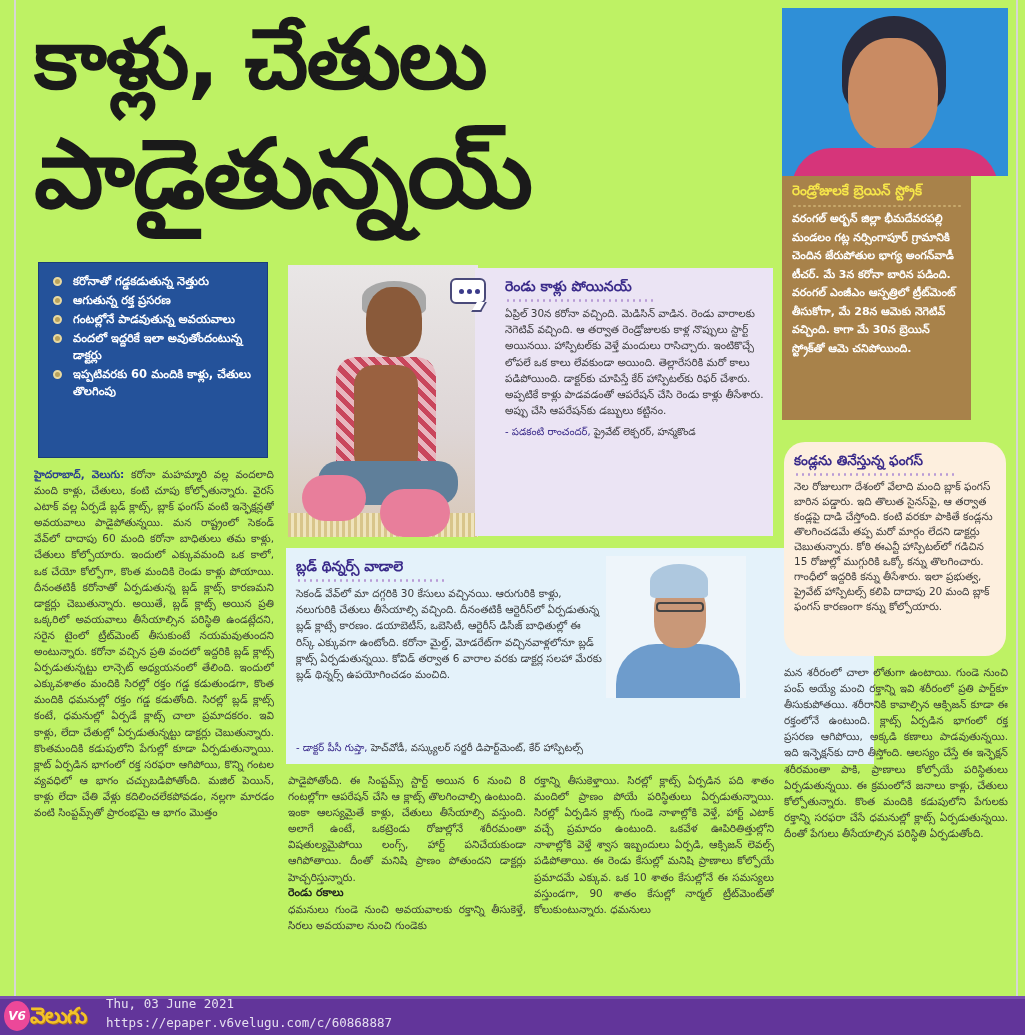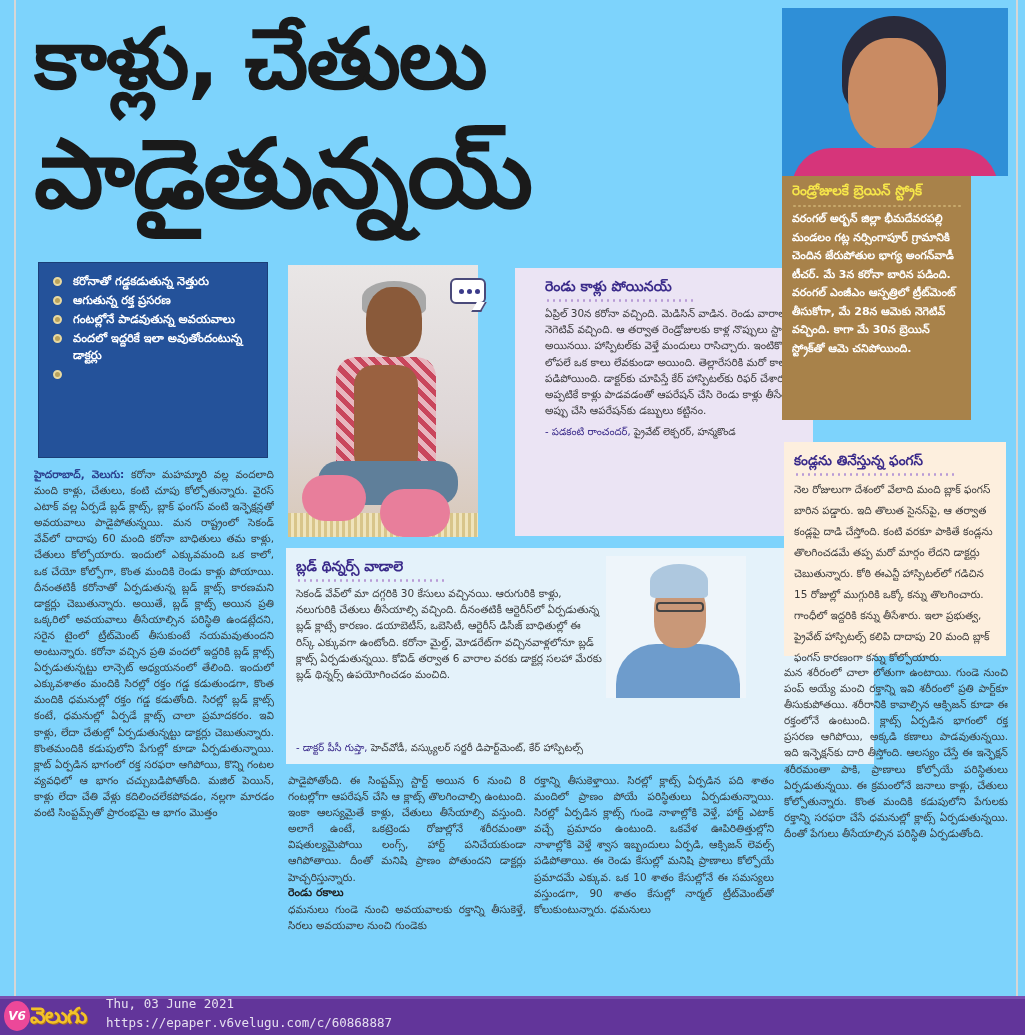--- a/index.html
+++ b/index.html
@@ -1,19 +1,19 @@
 <!DOCTYPE html>
 <html><head>
 <meta charset="utf-8">
 <style>
   * { box-sizing: border-box; margin: 0; padding: 0; }
   html, body { width: 1025px; height: 1035px; overflow: hidden; background: #ffffff; }
   body { position: relative; font-family: "DejaVu Sans", sans-serif; color: #2a2a2a; }
 
-  .page { position: absolute; left: 0; top: 0; width: 1025px; height: 996px; background: #7dd3fc; }
+  .page { position: absolute; left: 0; top: 0; width: 1025px; height: 996px; background: #bef264; }
   .left-rule { position: absolute; left: 14px; top: 0; width: 2px; height: 996px; background: #d6d6d6; }
   .right-rule { position: absolute; left: 1016px; top: 0; width: 2px; height: 996px; background: #d6d6d6; }
 
   
   .headline { position: absolute; left: 20px; top: 0; width: 760px; height: 240px; }
   .headline .line { position: absolute; left: 14px; font-family: "DejaVu Sans", sans-serif; font-weight: 900; color: #1a1a1a; white-space: nowrap; letter-spacing: -2px; transform-origin: left top; }
   .headline .line1 { top: 10px; font-size: 84px; transform: scaleX(1.0); }
   .headline .line2 { top: 118px; font-size: 96px; transform: scaleX(1.02); }
 
   
@@ -33,21 +33,21 @@
   .photo-man .head { position: absolute; left: 78px; top: 22px; width: 56px; height: 70px; border-radius: 45% 45% 40% 40%; background: #8a5a3a; }
   .photo-man .hair { position: absolute; left: 74px; top: 16px; width: 64px; height: 34px; border-radius: 50% 50% 20% 20%; background: #a8a8a8; }
   .photo-man .towel { position: absolute; left: 48px; top: 92px; width: 100px; height: 110px; background: repeating-linear-gradient(45deg, #c9465c 0 5px, #e8b6bf 5px 10px); border-radius: 20px 20px 6px 6px; }
   .photo-man .torso { position: absolute; left: 66px; top: 100px; width: 64px; height: 110px; background: #9a6140; border-radius: 20px; }
   .photo-man .lungi { position: absolute; left: 30px; top: 196px; width: 140px; height: 44px; background: #5f7f9a; border-radius: 20px; }
   .photo-man .stump1 { position: absolute; left: 14px; top: 210px; width: 64px; height: 46px; background: #e87e9b; border-radius: 30px; }
   .photo-man .stump2 { position: absolute; left: 92px; top: 224px; width: 70px; height: 48px; background: #e87e9b; border-radius: 30px; }
   .photo-man .mat { position: absolute; left: 0; top: 248px; width: 190px; height: 30px; background: repeating-linear-gradient(90deg, #d8c58a 0 3px, #efe4bc 3px 6px); }
 
   
-  .quote1 { position: absolute; left: 475px; top: 268px; width: 298px; height: 268px; background: #ebe4f4; margin-left: 40px; }
+  .quote1 { position: absolute; left: 475px; top: 268px; width: 298px; height: 268px; background: #ebe4f4; }
   .chat-icon { position: absolute; left: 450px; top: 278px; width: 36px; height: 26px; border: 2px solid #4a4a7a; border-radius: 6px; background: #fff; }
   .chat-icon span { position: absolute; top: 9px; width: 5px; height: 5px; border-radius: 50%; background: #3b3b8a; }
   .chat-icon::after { content:""; position:absolute; left: 22px; top: 22px; width: 8px; height: 8px; border-right: 2px solid #4a4a7a; border-bottom: 2px solid #4a4a7a; background: #fff; transform: skewX(-30deg); }
   .quote-title { color: #3a2a8a; font-weight: bold; font-size: 14px; line-height: 20px; }
   .dotted-rule { height: 5px; margin: 2px 0 2px 0; background-image: radial-gradient(circle, #b89bd6 1px, transparent 1.5px); background-size: 6px 5px; width: 150px; }
   .quote-body { font-size: 10.5px; line-height: 16.2px; color: #3a3a3a; }
   .quote-attrib { font-size: 10px; line-height: 16px; color: #3a2a8a; margin-top: 6px; }
   .quote-attrib .role { color: #3a3a3a; }
 
   
@@ -62,23 +62,23 @@
   .photo-woman { position: absolute; left: 782px; top: 8px; width: 226px; height: 168px; background: #2f8fd7; overflow: hidden; }
   .photo-woman .hair { position: absolute; left: 60px; top: 8px; width: 104px; height: 100px; border-radius: 50% 50% 30% 30%; background: #2a2a3a; }
   .photo-woman .face { position: absolute; left: 66px; top: 30px; width: 90px; height: 112px; border-radius: 45%; background: #c98b63; }
   .photo-woman .sari { position: absolute; left: 10px; top: 140px; width: 206px; height: 40px; border-radius: 60px 60px 0 0; background: #d6357a; }
   .stroke-box { position: absolute; left: 782px; top: 176px; width: 189px; height: 244px; background: #a8824a; padding: 4px 8px 8px 10px; }
   .stroke-title { color: #f6e64a; font-weight: bold; font-size: 13.5px; line-height: 20px; }
   .stroke-dots { height: 4px; margin: 4px 0 2px; background-image: radial-gradient(circle, #c7a96c 1px, transparent 1.5px); background-size: 5px 4px; width: 170px; }
   .stroke-body { color: #ffffff; font-size: 11px; line-height: 18.5px; font-weight: bold; }
 
   
-  .fungus-box { position: absolute; left: 784px; top: 442px; width: 222px; height: 214px; background: #fdefde; padding: 8px 8px 6px 10px; }
+  .fungus-box { position: absolute; left: 784px; top: 442px; width: 222px; height: 214px; background: #fdefde; padding: 8px 8px 6px 10px; border-radius: 21px; }
   .fungus-title { color: #3a2a8a; font-weight: bold; font-size: 13.5px; line-height: 20px; }
-  .fungus-body { font-size: 10.5px; line-height: 21px; color: #3a3a3a; }
+  .fungus-body { font-size: 10.5px; line-height: 15px; color: #3a3a3a; }
 
   
   .footer { position: absolute; left: 0; top: 996px; width: 1025px; height: 39px; background: #62359a; }
   .footer .topline { position: absolute; left: 0; top: 0; width: 1025px; height: 3px; background: #7a4fb0; }
   .logo { position: absolute; left: 2px; top: 5px; width: 100px; height: 32px; }
   .logo .v6 { position: absolute; left: 2px; top: 0; width: 26px; height: 30px; border-radius: 50%; background: #ec4899; color: #fff; font-weight: bold; font-size: 12px; line-height: 30px; text-align: center; font-style: italic; }
   .logo .word { position: absolute; left: 28px; top: 0px; font-weight: 900; font-size: 22px; line-height: 30px; color: #f3c229; letter-spacing: -1px; text-shadow: 1px 1px 0 #b2741a; }
   .footer .date { position: absolute; left: 106px; top: 0; font-family: "DejaVu Sans Mono", monospace; font-size: 12.5px; line-height: 16px; color: #e6e0f0; }
   .footer .url { position: absolute; left: 106px; top: 19px; font-family: "DejaVu Sans Mono", monospace; font-size: 12.5px; line-height: 16px; color: #e6e0f0; }
 </style>
@@ -93,21 +93,21 @@
     <div class="line line1">కాళ్లు, చేతులు</div>
     <div class="line line2">పాడైతున్నయ్</div>
   </div>
 
   <div class="highlights">
     <ul>
       <li><span class="bullet"></span><span>కరోనాతో గడ్డకడుతున్న నెత్తురు</span></li>
       <li><span class="bullet"></span><span>ఆగుతున్న రక్త ప్రసరణ</span></li>
       <li><span class="bullet"></span><span>గంటల్లోనే పాడవుతున్న అవయవాలు</span></li>
       <li><span class="bullet"></span><span>వందలో ఇద్దరికే ఇలా అవుతోందంటున్న డాక్టర్లు</span></li>
-      <li><span class="bullet"></span></li>
+      <li><span class="bullet"></span><span>ఇప్పటివరకు 60 మందికి కాళ్లు, చేతులు తొలగింపు</span></li>
     </ul>
   </div>
 
   <div class="col" style="left:34px; top:466px; width:240px; height:524px; overflow:hidden;">
     <p><span class="dateline">హైదరాబాద్, వెలుగు:</span> <span>కరోనా మహమ్మారి వల్ల వందలాది మంది కాళ్లు, చేతులు, కంటి చూపు కోల్పోతున్నారు. వైరస్ ఎటాక్ వల్ల ఏర్పడే బ్లడ్ క్లాట్స్, బ్లాక్ ఫంగస్ వంటి ఇన్ఫెక్షన్లతో అవయవాలు పాడైపోతున్నయి. మన రాష్ట్రంలో సెకండ్ వేవ్‌లో దాదాపు 60 మంది కరోనా బాధితులు తమ కాళ్లు, చేతులు కోల్పోయారు. ఇందులో ఎక్కువమంది ఒక కాలో, ఒక చేయో కోల్పోగా, కొంత మందికి రెండు కాళ్లు పోయాయి. దీనంతటికీ కరోనాతో ఏర్పడుతున్న బ్లడ్ క్లాట్స్ కారణమని డాక్టర్లు చెబుతున్నారు. అయితే, బ్లడ్ క్లాట్స్ అయిన ప్రతి ఒక్కరిలో అవయవాలు తీసేయాల్సిన పరిస్థితి ఉండట్లేదని, సరైన టైంలో ట్రీట్‌మెంట్ తీసుకుంటే నయమవుతుందని అంటున్నారు. కరోనా వచ్చిన ప్రతి వందలో ఇద్దరికి బ్లడ్ క్లాట్స్ ఏర్పడుతున్నట్టు లాన్సెట్ అధ్యయనంలో తేలింది. ఇందులో ఎక్కువశాతం మందికి సిరల్లో రక్తం గడ్డ కడుతుండగా, కొంత మందికి ధమనుల్లో రక్తం గడ్డ కడుతోంది. సిరల్లో బ్లడ్ క్లాట్స్ కంటే, ధమనుల్లో ఏర్పడే క్లాట్స్ చాలా ప్రమాదకరం. ఇవి కాళ్లు, లేదా చేతుల్లో ఏర్పడుతున్నట్టు డాక్టర్లు చెబుతున్నారు. కొంతమందికి కడుపులోని పేగుల్లో కూడా ఏర్పడుతున్నాయి. క్లాట్ ఏర్పడిన భాగంలో రక్త సరఫరా ఆగిపోయి, కొన్ని గంటల వ్యవధిలో ఆ భాగం చచ్చుబడిపోతోంది. మజిల్ పెయిన్, కాళ్లు లేదా చేతి వేళ్లు కదిలించలేకపోవడం, నల్లగా మారడం వంటి సింప్టమ్స్‌తో ప్రారంభమై ఆ భాగం మొత్తం</span></p>
   </div>
 
   <div class="photo-man">
     <div class="hair"></div>
       <div class="head"></div>

